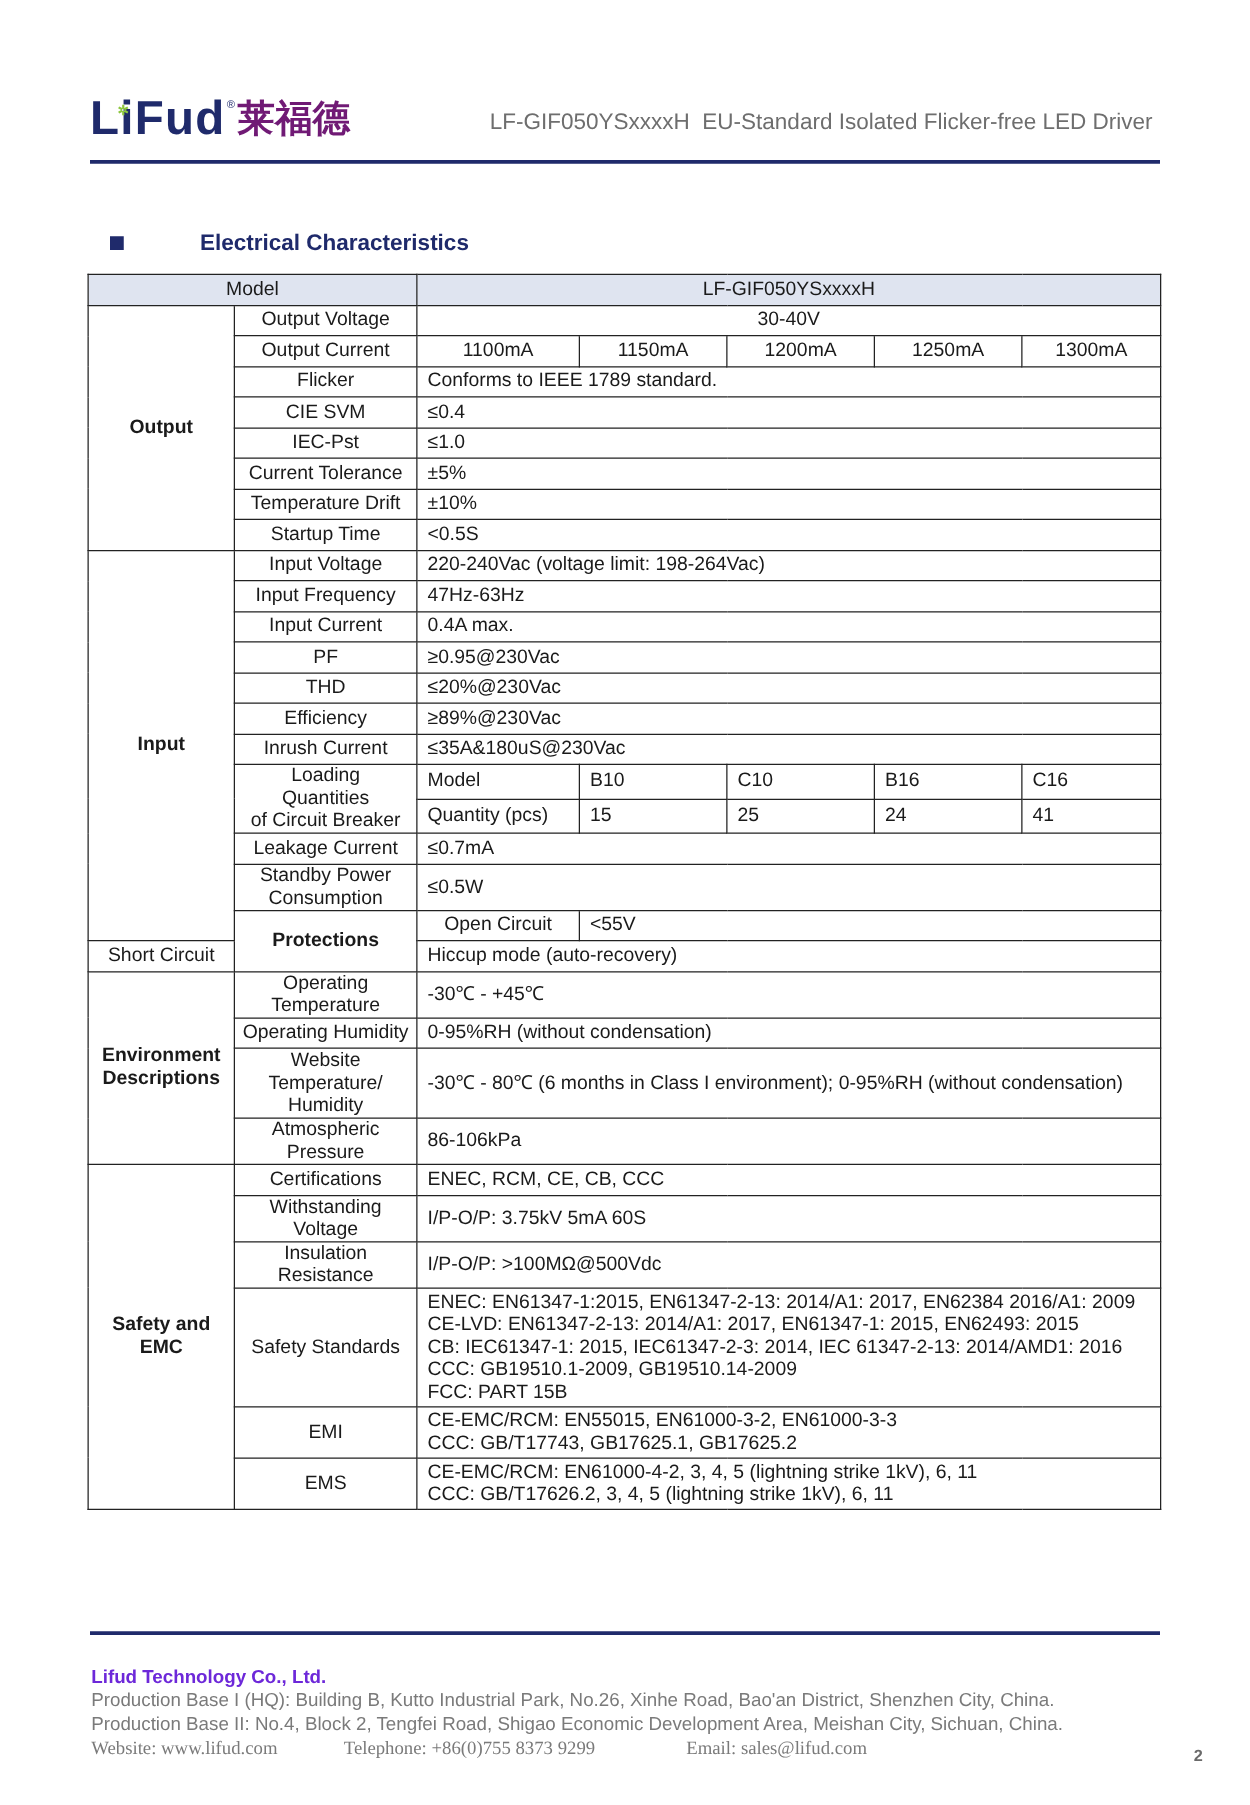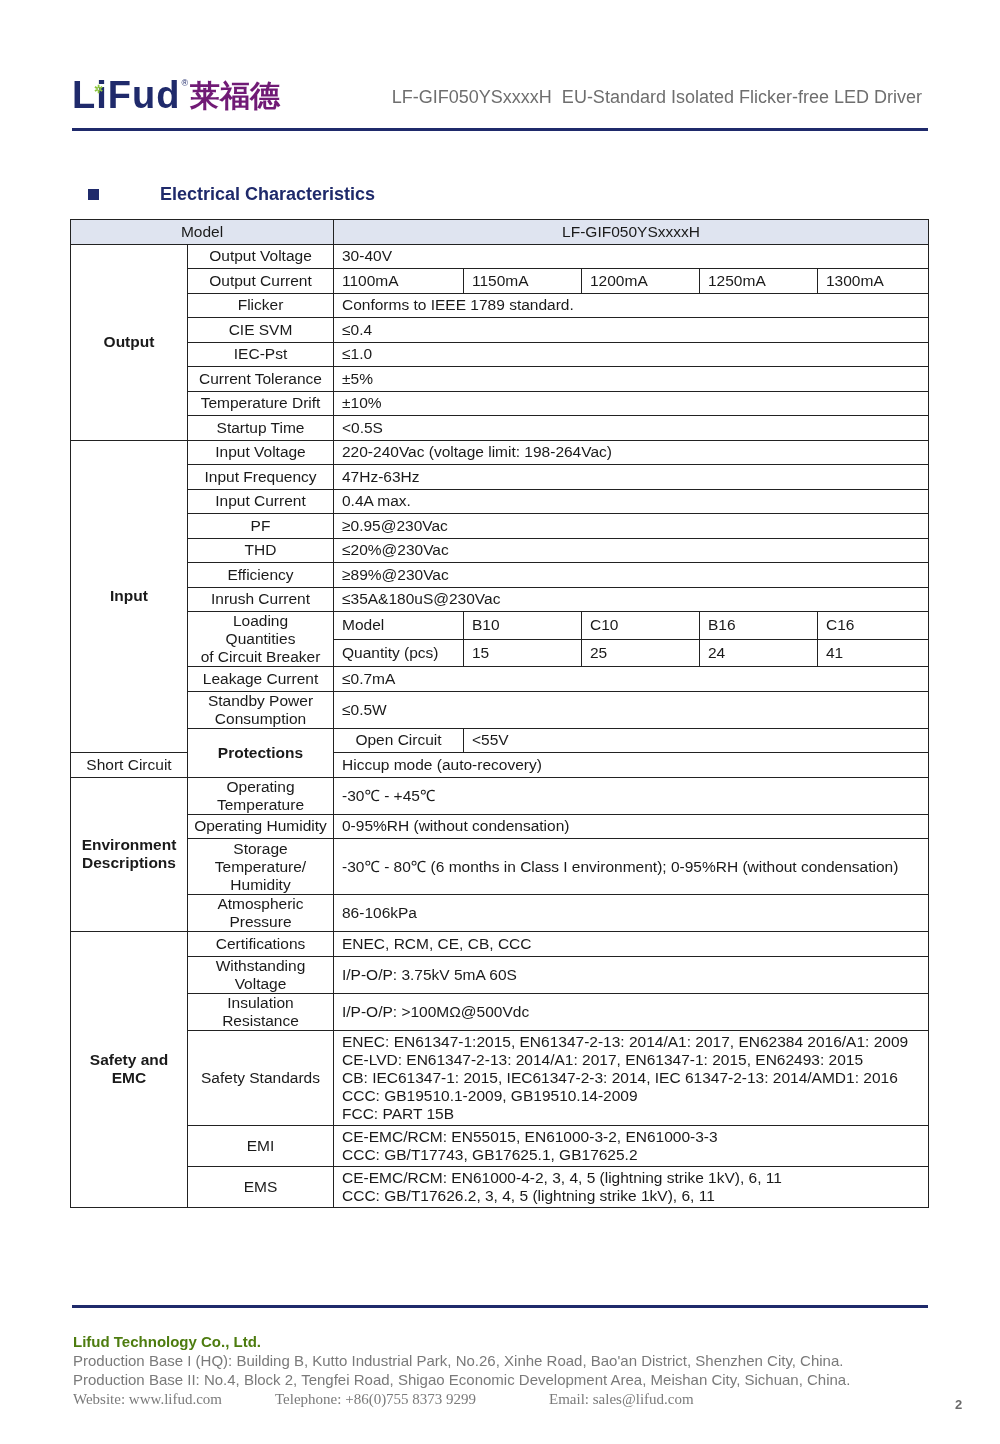--- a/index.html
+++ b/index.html
@@ -17,28 +17,28 @@
   .section-title { position: absolute; left: 88px; top: 184px; display: flex; align-items: center; gap: 48px; }
   .bullet-square { width: 11px; height: 11px; background: #1f2a6b; margin-right: 13px; }
   .section-label { font-size: 18px; font-weight: bold; color: #1f2a6b; }
 
   table.spec { position: absolute; left: 70px; top: 219px; width: 858px; border-collapse: collapse; font-size: 15.5px; table-layout: fixed; }
   table.spec td { border: 1.6px solid #222; padding: 0 8px; vertical-align: middle; line-height: 18px; }
   td.model-head { background: #dfe4f0; text-align: center; height: 23px; }
   td.cat { text-align: center; font-weight: bold; }
   td.param { text-align: center; }
   td.val { text-align: left; }
-  td.center { }
+  td.center { text-align: center; }
   tr.h26 td { height: 23.5px; }
   tr.h38 td { height: 34px; }
   .multi { line-height: 18.5px; padding-top: 1px; padding-bottom: 1px; margin-top: 20px; }
 
   .footer-rule { position: absolute; left: 72px; top: 1305px; width: 856px; height: 3px; background: #1f2a6b; }
   .footer { position: absolute; left: 73px; top: 1332px; font-size: 15px; color: #7a7a7a; line-height: 19px; }
-  .footer .company { font-weight: bold; color: #4d7c0f; }
+  .footer .company { font-weight: bold; color: #6d28d9; }
   .footer-contact span { display: inline-block; font-family: Liberation Serif, serif; }
   .page-num { position: absolute; left: 955px; top: 1397px; font-size: 13px; font-weight: bold; color: #6a6a6a; }
 </style>
 </head>
 <body>
 
 <div class="header">
   <div class="logo">
     <span class="logo-latin"><span>LiFud</span><span class="logo-star">✲</span></span>
     <span class="logo-reg">®</span>
@@ -187,21 +187,21 @@
       <div>Temperature</div>
     </td>
     <td class="val" colspan="5">-30℃ - +45℃</td>
   </tr>
   <tr class="h26">
     <td class="param" style="padding:0 2px;">Operating Humidity</td>
     <td class="val" colspan="5">0-95%RH (without condensation)</td>
   </tr>
   <tr style="height:56px">
     <td class="param multi">
-      <div>Storage</div>
+      <div>Website</div>
       <div>Temperature/</div>
       <div>Humidity</div>
     </td>
     <td class="val" colspan="5">-30℃ - 80℃ (6 months in Class I environment); 0-95%RH (without condensation)</td>
   </tr>
   <tr class="h38">
     <td class="param multi">
       <div>Atmospheric</div>
       <div>Pressure</div>
     </td>

